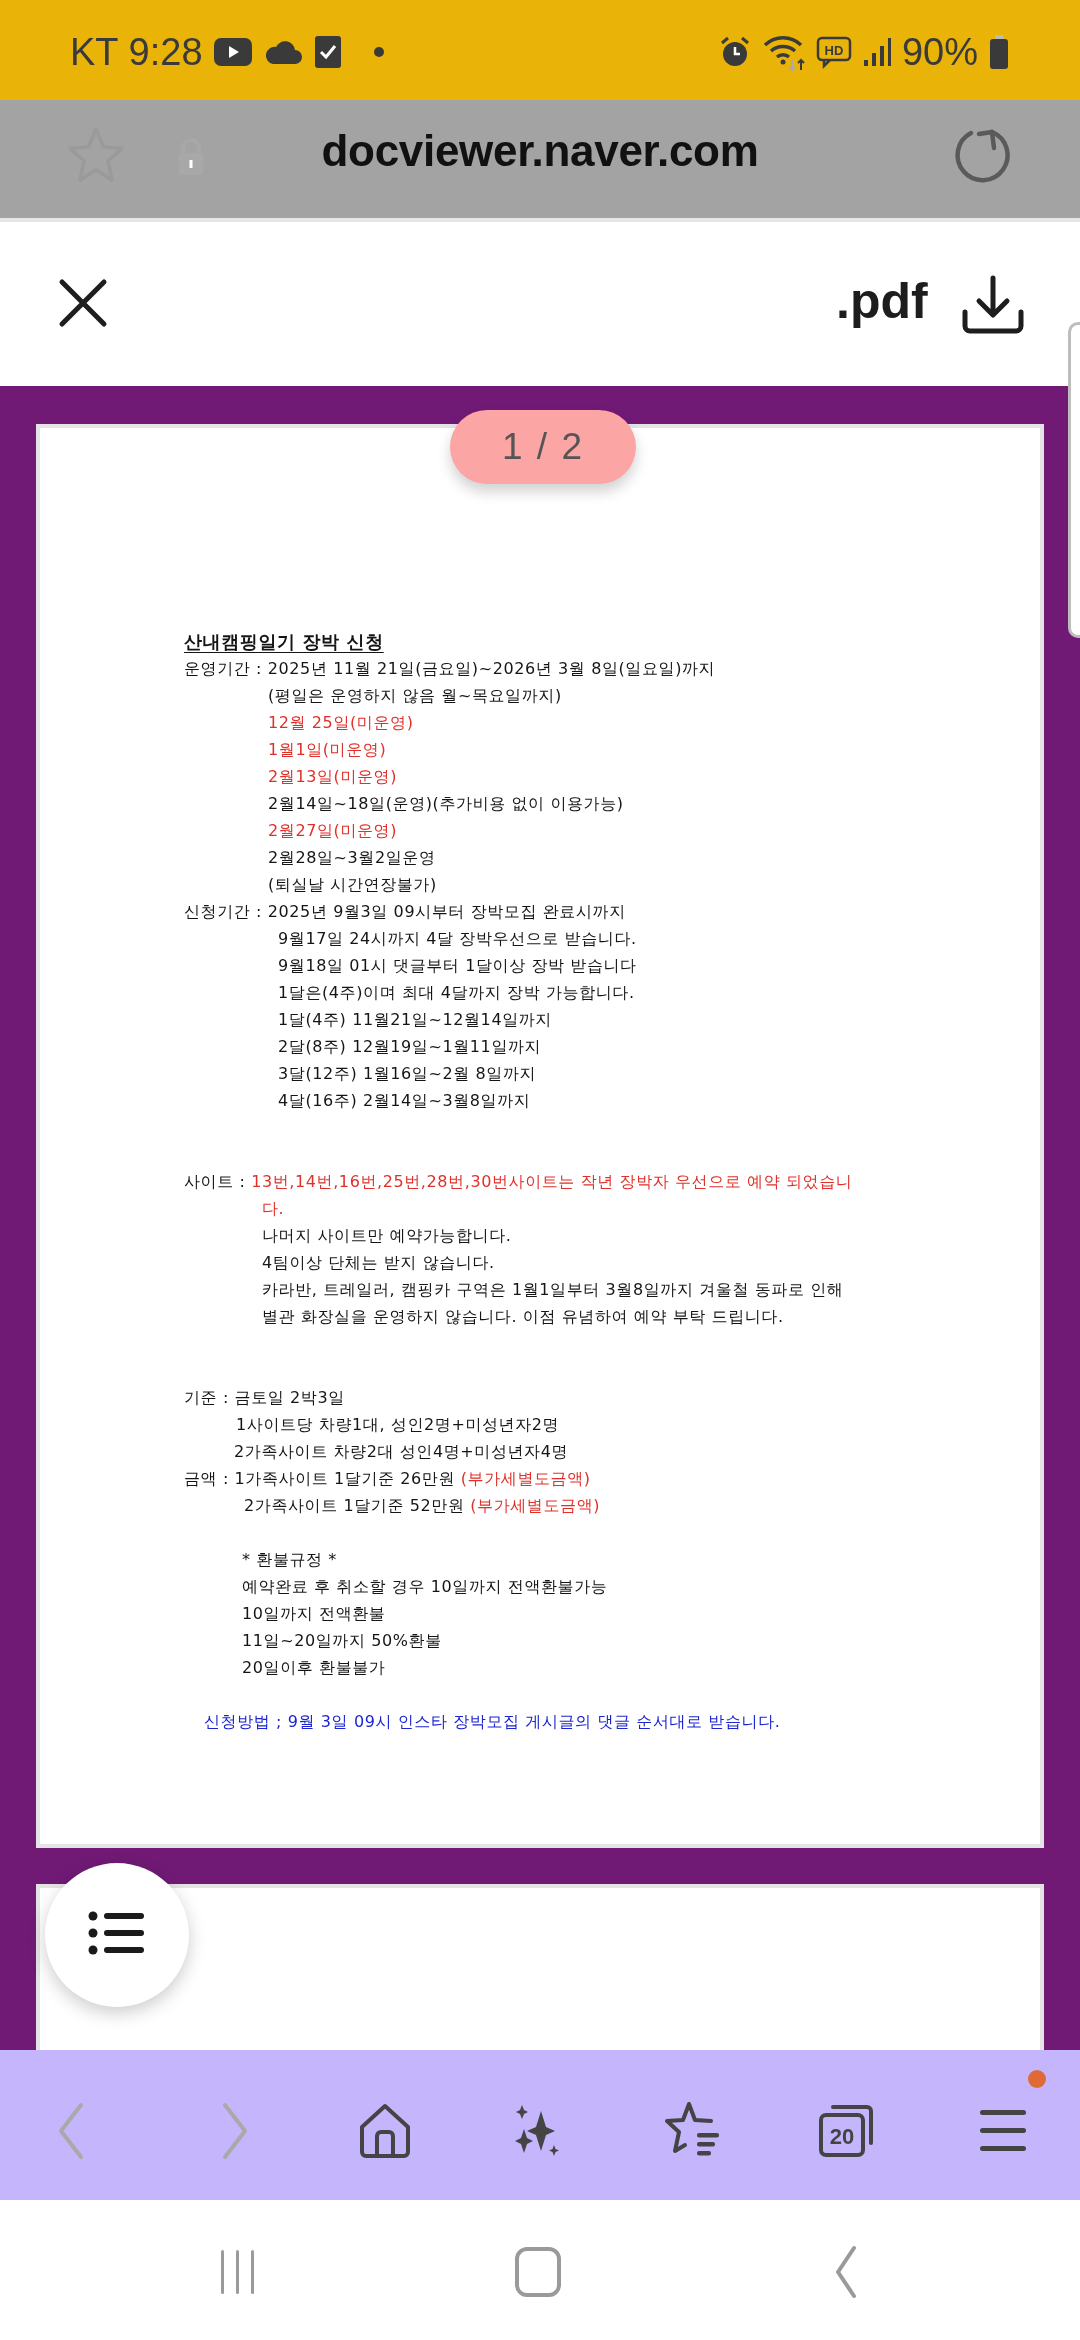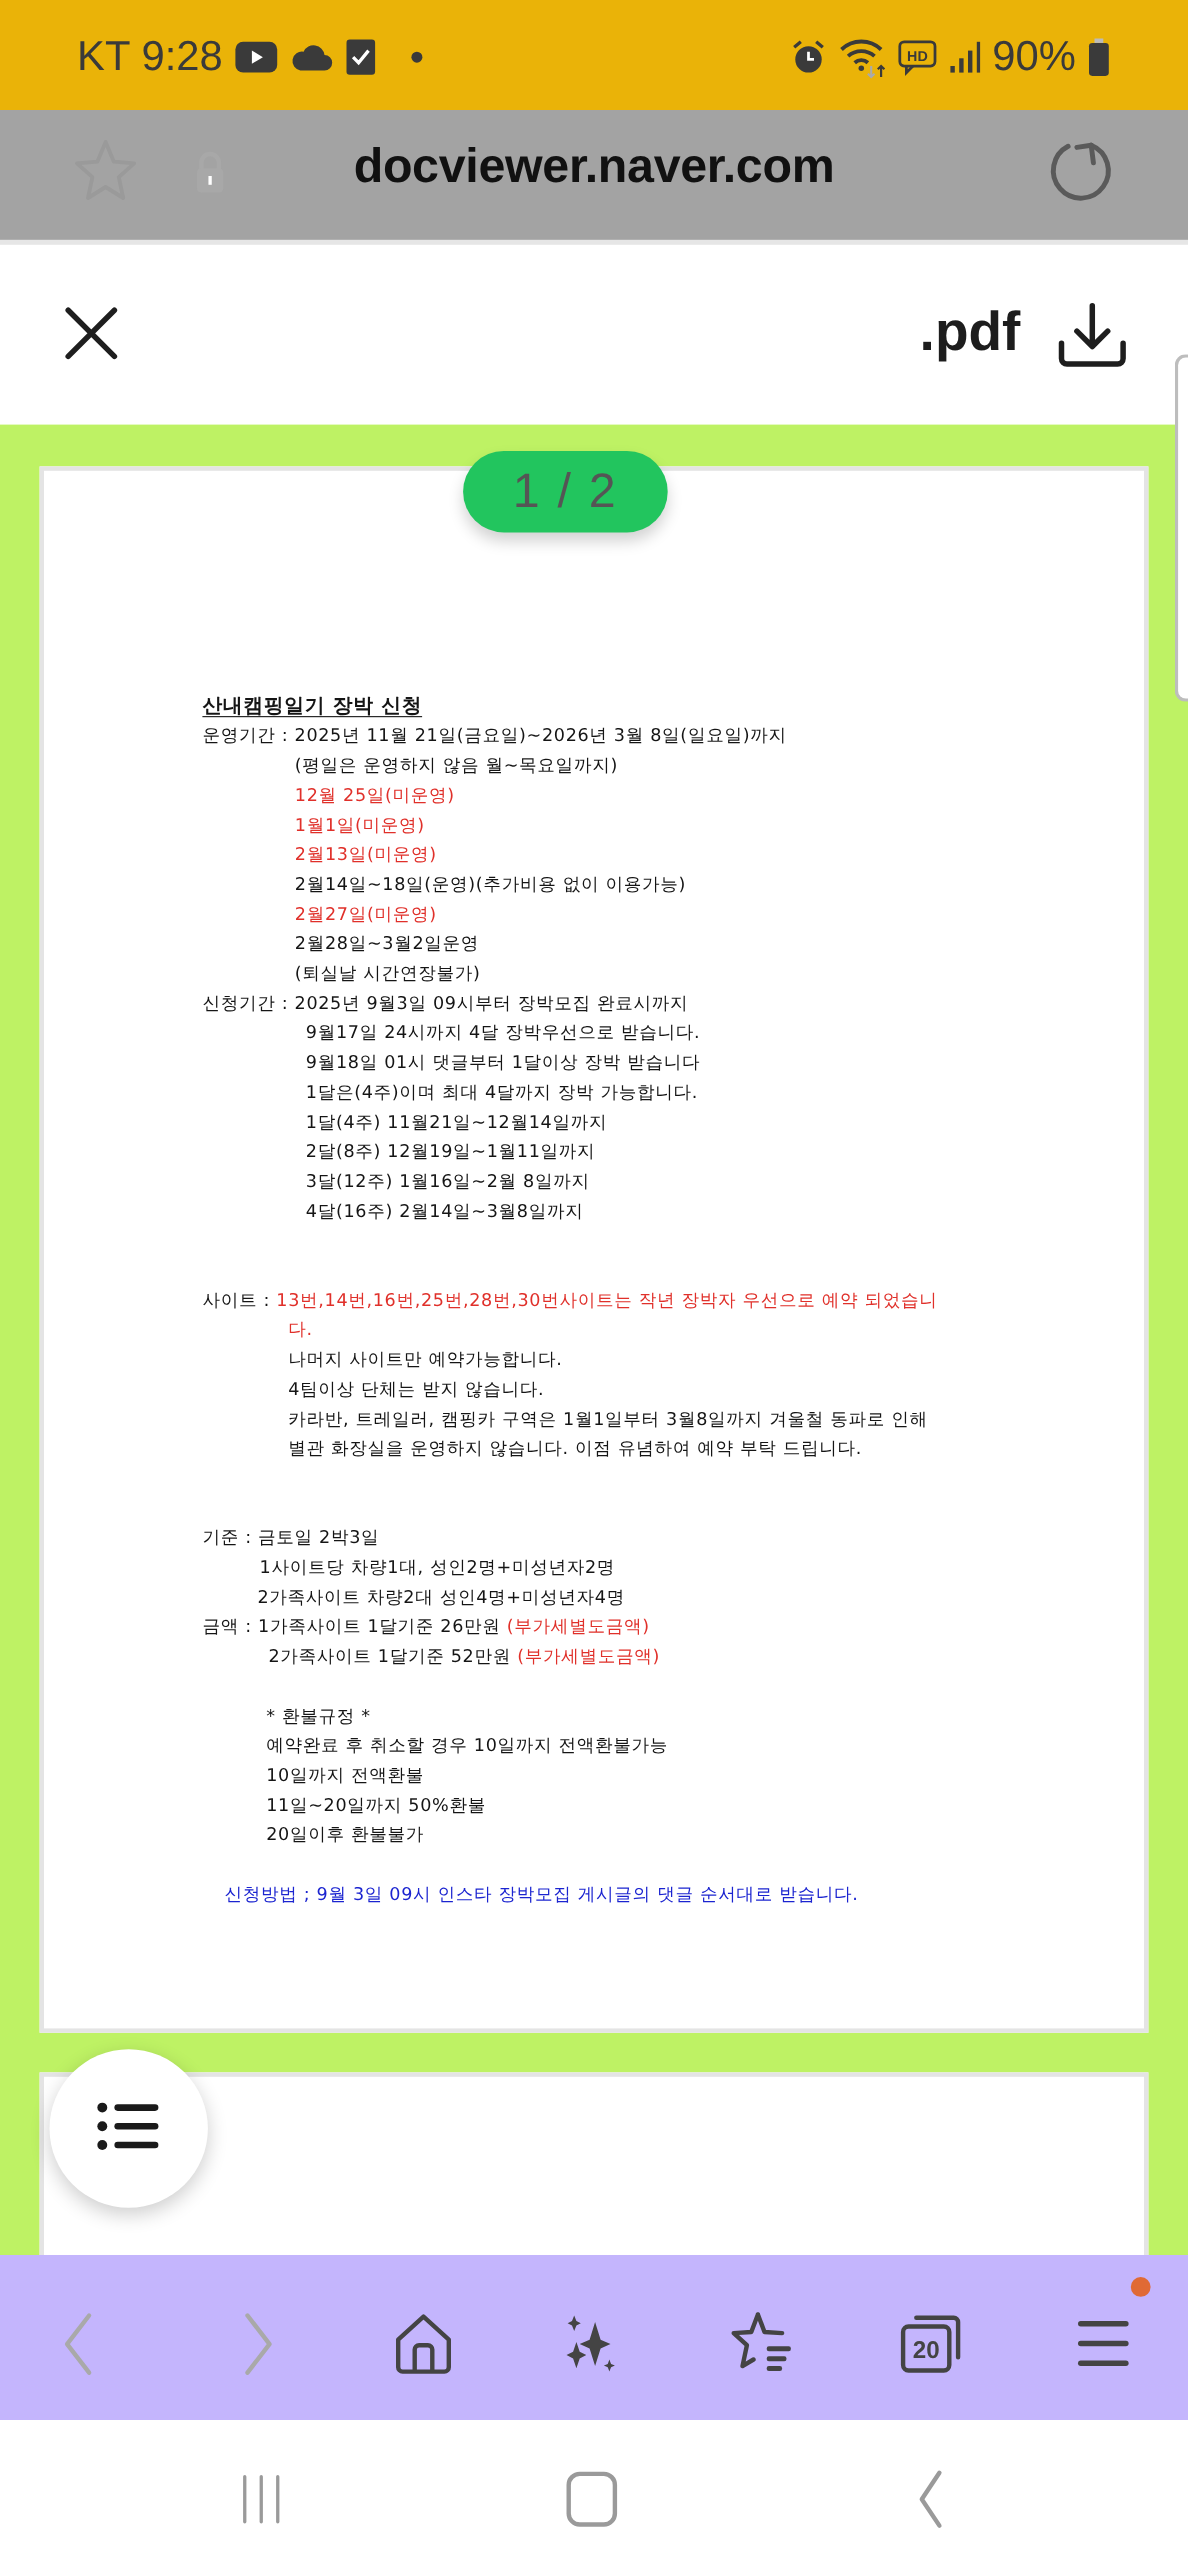--- a/index.html
+++ b/index.html
@@ -20,28 +20,28 @@
   .url-reload { position: absolute; left: 952px; top: 24px; width: 62px; height: 62px; }
 
   
   .doc-header { position: absolute; top: 226px; left: 0; width: 1080px; height: 160px; background: #fff; }
   .close-btn { position: absolute; left: 56px; top: 50px; width: 54px; height: 54px; }
   .doc-title { position: absolute; left: 168px; top: 46px; font-size: 50px; font-weight: bold; color: #1d1d1d; letter-spacing: -1px; white-space: nowrap; }
   .doc-ext { position: absolute; left: 836px; top: 46px; font-size: 50px; font-weight: bold; color: #1d1d1d; }
   .download-btn { position: absolute; left: 960px; top: 48px; width: 66px; height: 62px; }
 
   
-  .viewer { position: absolute; top: 386px; left: 0; width: 1080px; height: 1664px; background: #bef264; overflow: hidden; }
+  .viewer { position: absolute; top: 386px; left: 0; width: 1080px; height: 1664px; background: #701a75; overflow: hidden; }
   .page { position: absolute; left: 36px; width: 1008px; background: #fff; border: 4px solid #e4e4e4; }
   .page1 { top: 38px; height: 1424px; }
   .page2 { top: 1498px; height: 300px; }
 
   .edge-handle { position: absolute; left: 1068px; top: 322px; width: 14px; height: 316px; border: 3px solid #bdbdbd; border-right: none; border-radius: 10px 0 0 10px; background: #fff; }
 
-  .page-indicator { position: absolute; left: 421px; top: 410px; width: 186px; height: 74px; border-radius: 37px; background: #22c55e; box-shadow: 0 8px 14px rgba(0,0,0,0.18); display: flex; align-items: center; justify-content: center; font-size: 44px; color: #555; letter-spacing: 2px; }
+  .page-indicator { position: absolute; left: 450px; top: 410px; width: 186px; height: 74px; border-radius: 37px; background: #fca5a5; box-shadow: 0 8px 14px rgba(0,0,0,0.18); display: flex; align-items: center; justify-content: center; font-size: 37px; color: #555; letter-spacing: 2px; }
 
   
   .doc-content { position: absolute; left: 144px; top: 200px; width: 850px; font-family: "DejaVu Sans", sans-serif; font-size: 16px; color: #151515; }
   .doc-line { height: 27px; line-height: 27px; white-space: nowrap; letter-spacing: 0.6px; }
   .doc-title-line { font-weight: bold; font-size: 18px; text-decoration: underline; text-underline-offset: 4px; }
   .red { color: #e0302a; }
   .blue { color: #1b24d0; margin-left: 20px; }
   .gap { height: 27px; }
 
   

